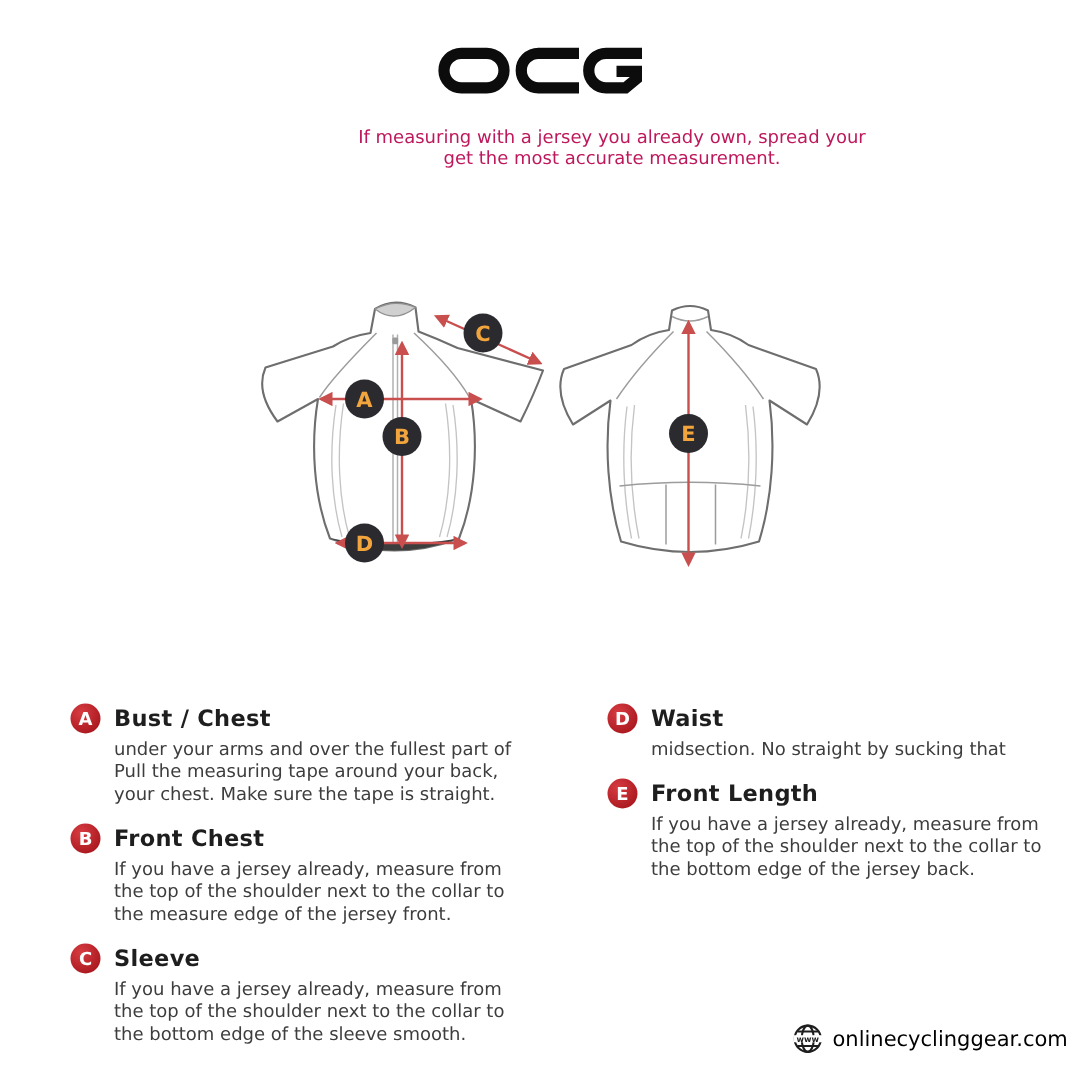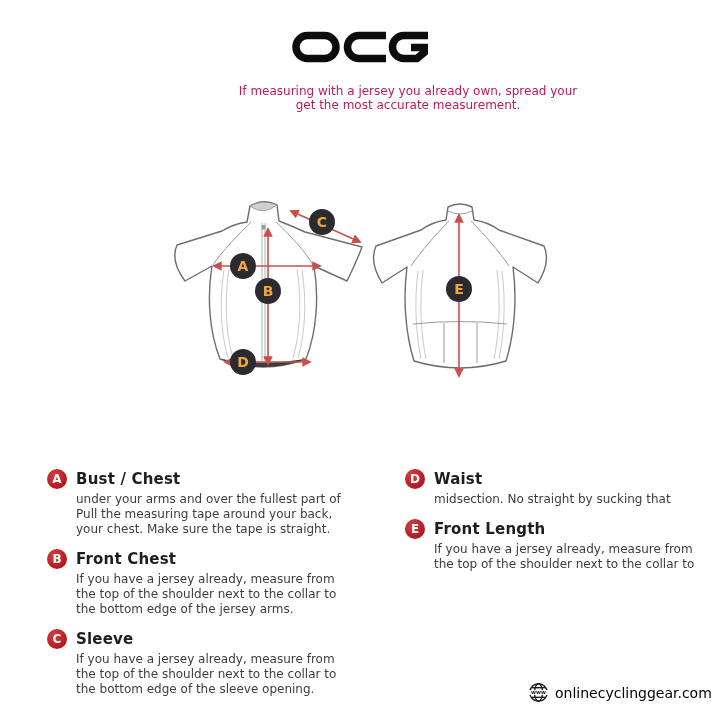--- a/index.html
+++ b/index.html
@@ -140,32 +140,32 @@
       </div>
     </div>
     <div class="measure">
       <div class="mhead">
         <span class="mbadge">B</span>
         <span class="mtitle">Front Chest</span>
       </div>
       <div class="mtext">
         <div>If you have a jersey already, measure from</div>
         <div>the top of the shoulder next to the collar to</div>
-        <div>the bottom edge of the jersey arms.</div>
+        <div>the measure edge of the jersey front.</div>
       </div>
     </div>
     <div class="measure">
       <div class="mhead">
         <span class="mbadge">C</span>
         <span class="mtitle">Sleeve</span>
       </div>
       <div class="mtext">
         <div>If you have a jersey already, measure from</div>
         <div>the top of the shoulder next to the collar to</div>
-        <div>the bottom edge of the sleeve opening.</div>
+        <div>the bottom edge of the sleeve smooth.</div>
       </div>
     </div>
   </div>
 
   <div class="col col-right">
     <div class="measure">
       <div class="mhead">
         <span class="mbadge">D</span>
         <span class="mtitle">Waist</span>
       </div>
@@ -174,20 +174,21 @@
       </div>
     </div>
     <div class="measure">
       <div class="mhead">
         <span class="mbadge">E</span>
         <span class="mtitle">Front Length</span>
       </div>
       <div class="mtext">
         <div>If you have a jersey already, measure from</div>
         <div>the top of the shoulder next to the collar to</div>
+        <div>the bottom edge of the jersey back.</div>
       </div>
     </div>
   </div>
 
   <div class="footer">
     <svg width="21" height="21" viewBox="0 0 24 24">
       <g fill="none" stroke="#1e1e1e" stroke-width="1.6">
         <circle cx="12" cy="12" r="10"></circle>
         <ellipse cx="12" cy="12" rx="4.6" ry="10"></ellipse>
         <path d="M4.2,6.5 H19.8"></path>

